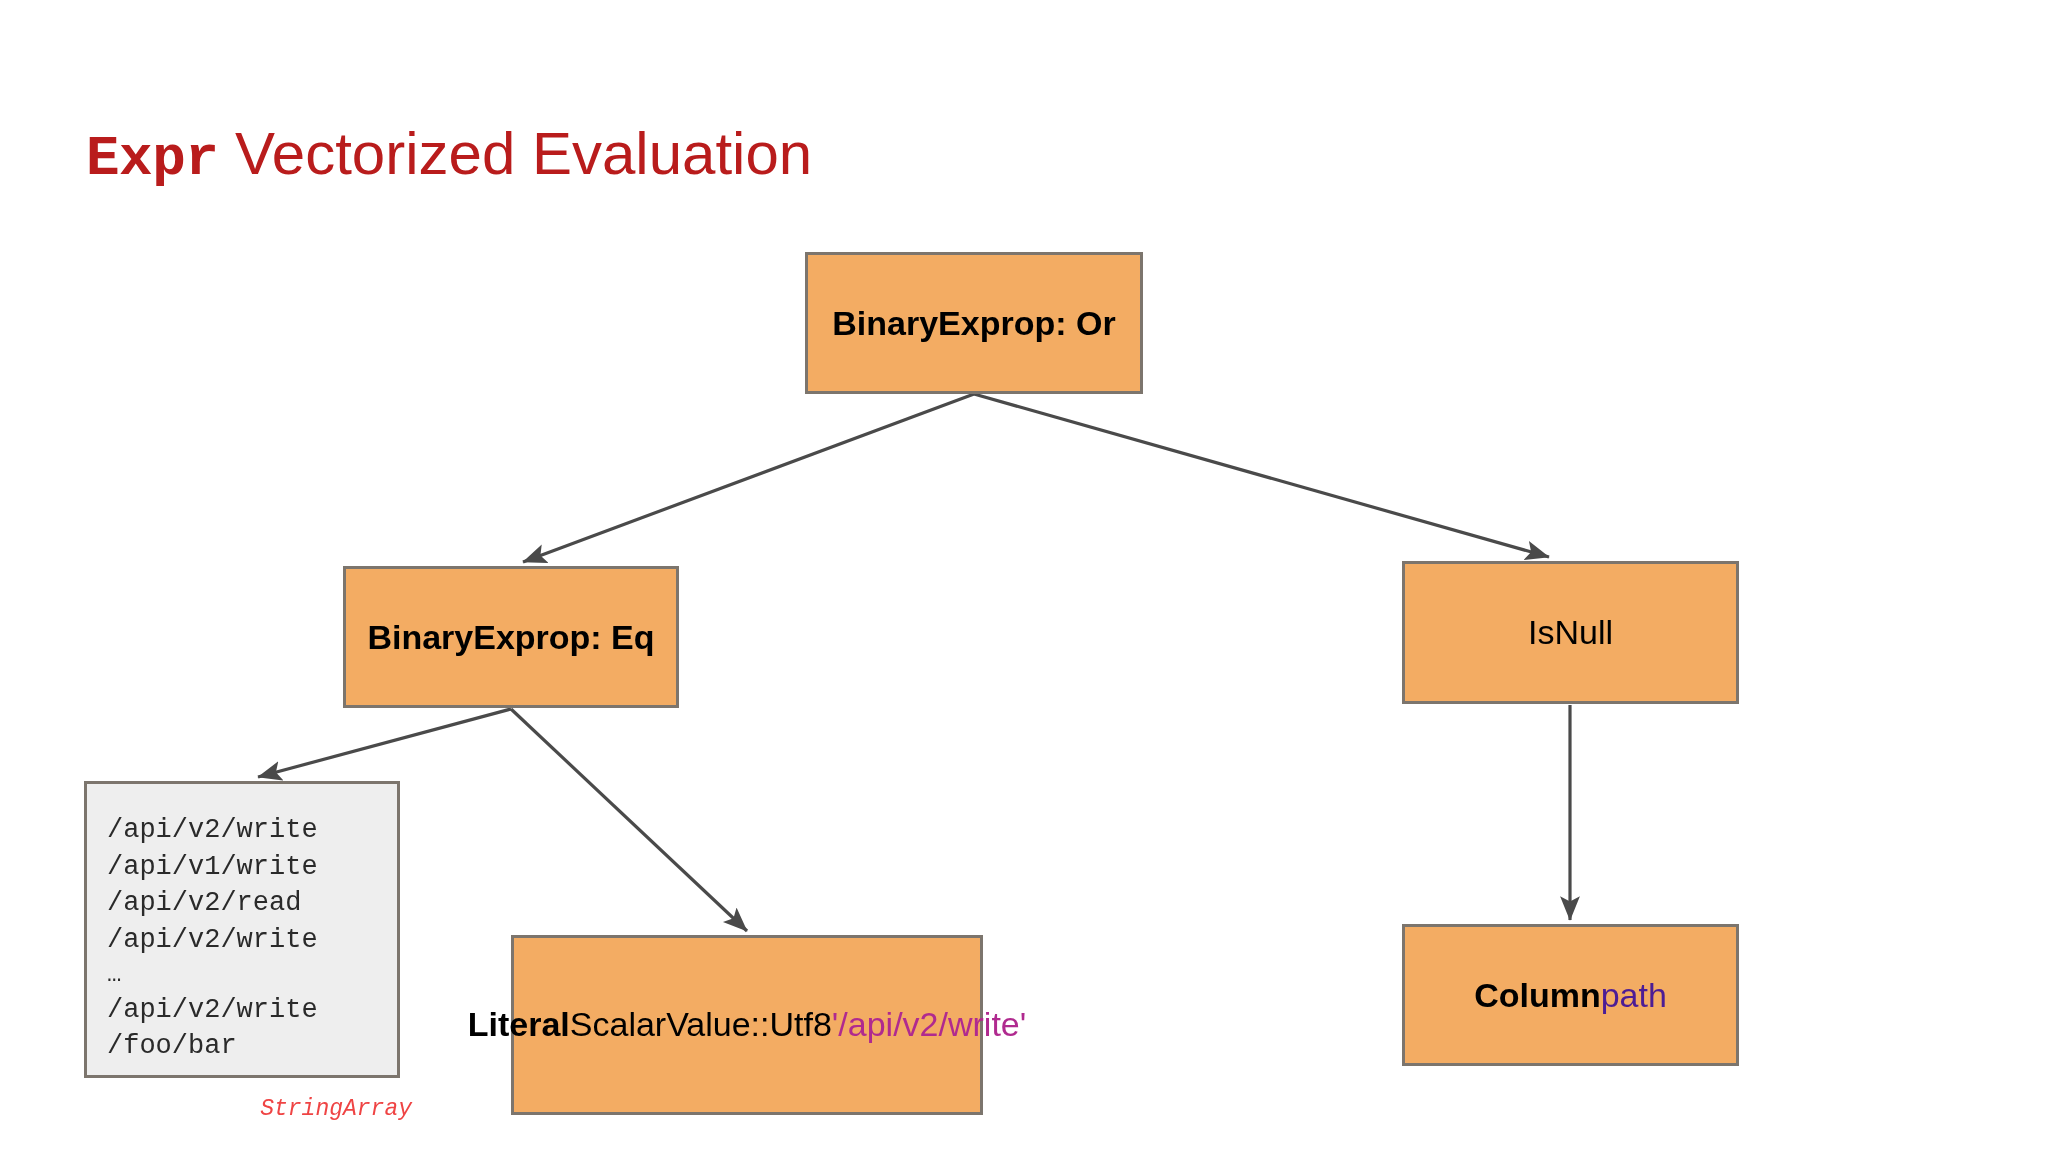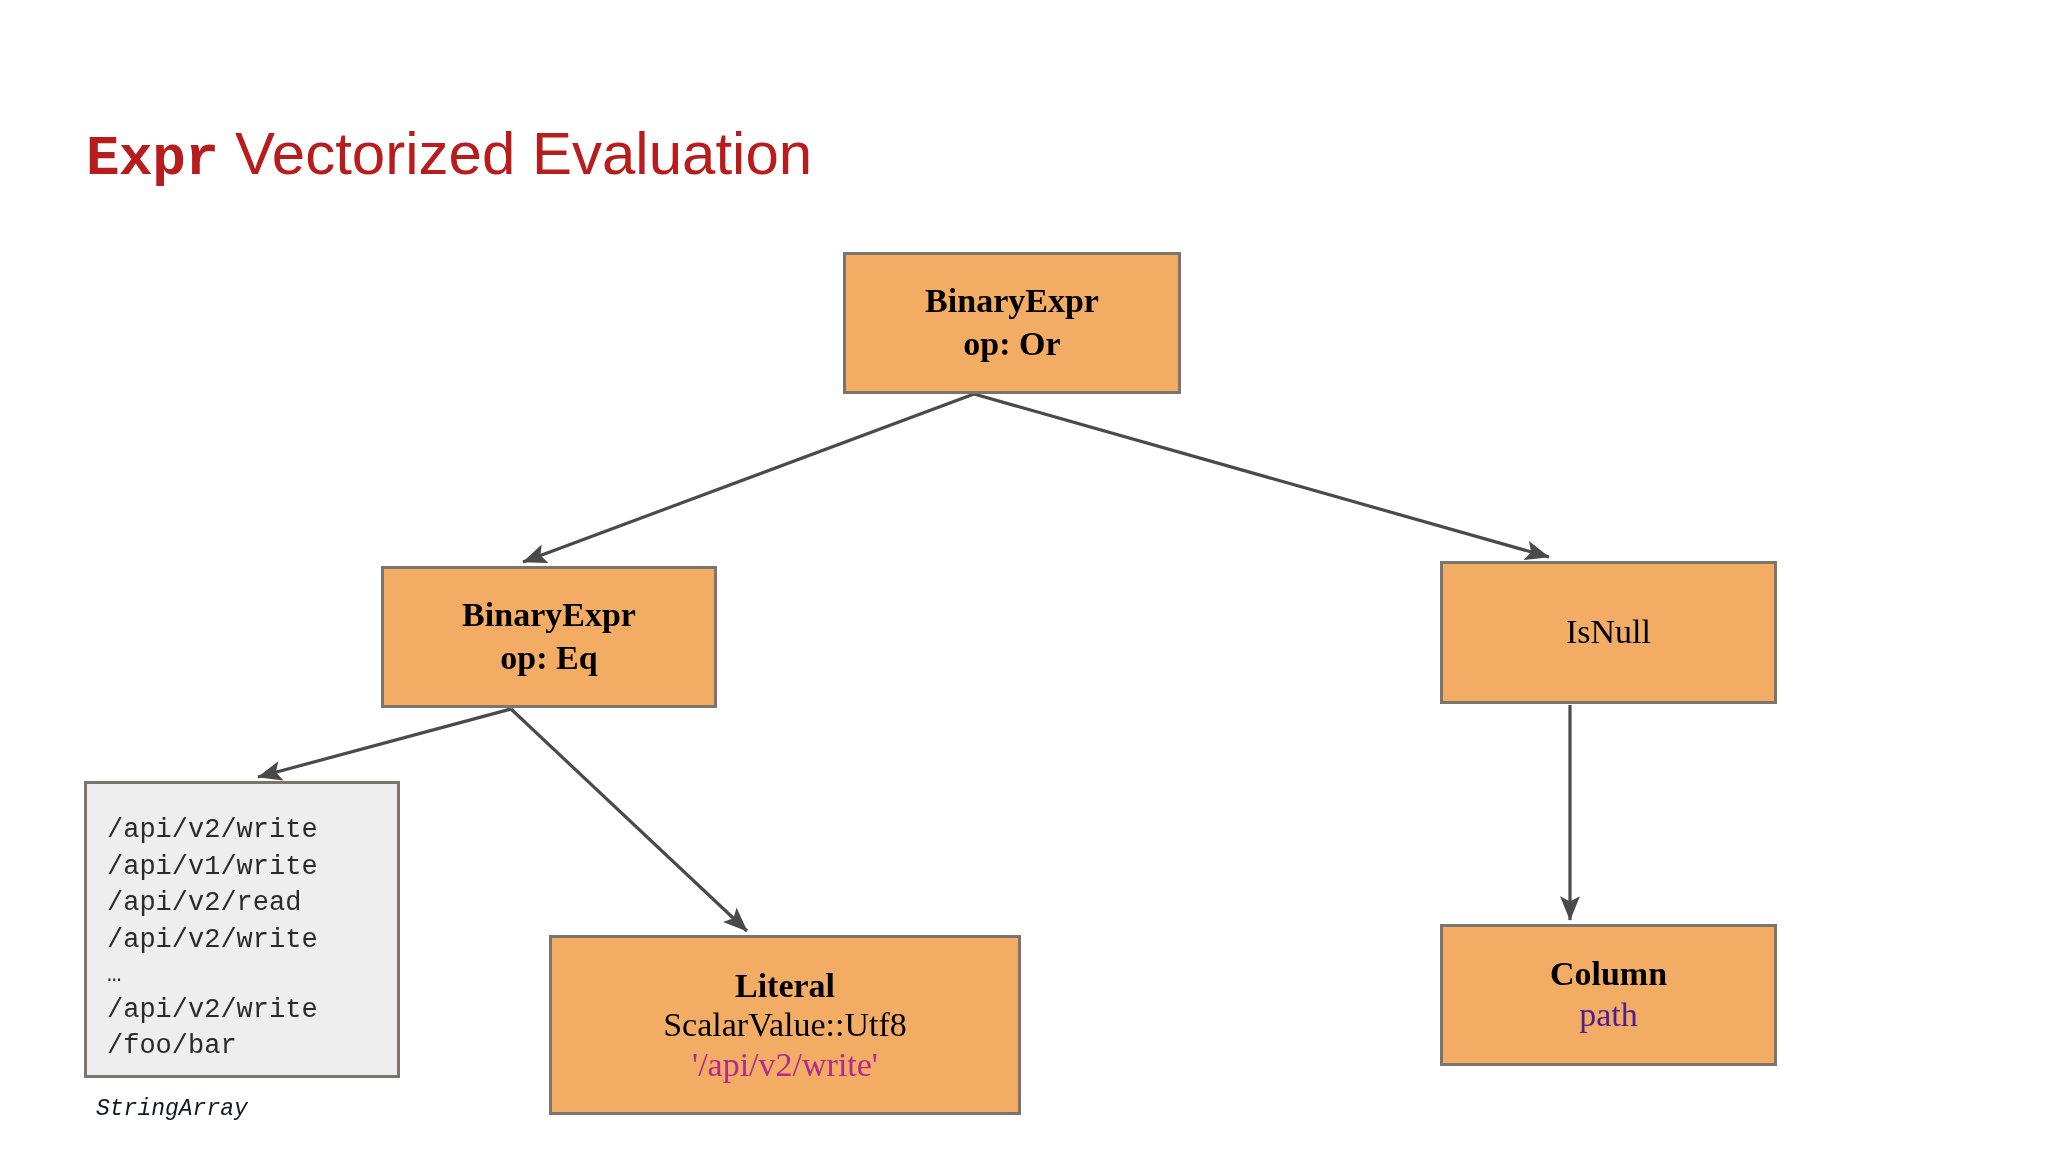--- a/index.html
+++ b/index.html
@@ -54,28 +54,27 @@
     pointer-events: none;
   }
 
   
   .node {
     position: absolute;
     box-sizing: border-box;
     background: #f3ac63;
     border: 3px solid #7c756d;
     display: flex;
-    flex-direction: column;
+    flex-direction: row;
     align-items: center;
     justify-content: center;
-    font-family: Liberation Serif, serif;
+    font-family: Liberation Sans, sans-serif;
     color: #000000;
     text-align: center;
     line-height: 1.26;
-    margin-left: 38px;
   }
   .node .line {
     display: block;
     white-space: pre;
   }
   .node .bold {
     font-weight: 700;
   }
   .node .reg {
     font-weight: 400;
@@ -119,25 +118,25 @@
     display: block;
     letter-spacing: 1px;
     font-size: 24px;
     line-height: 1.36;
   }
   #string-array-caption {
     position: absolute;
     left: 96px;
     top: 1096px;
     width: 316px;
-    text-align: left;
+    text-align: right;
     font-family: "Liberation Mono", "DejaVu Sans Mono", monospace;
     font-style: italic;
     font-size: 23px;
-    color: #0f172a;
+    color: #ef4444;
     white-space: nowrap;
   }
 </style>
 </head>
 <body>
 
 <div id="slide">
 
   <div class="slide-title">
     <span class="mono-strong">Expr</span><span> Vectorized Evaluation</span>

